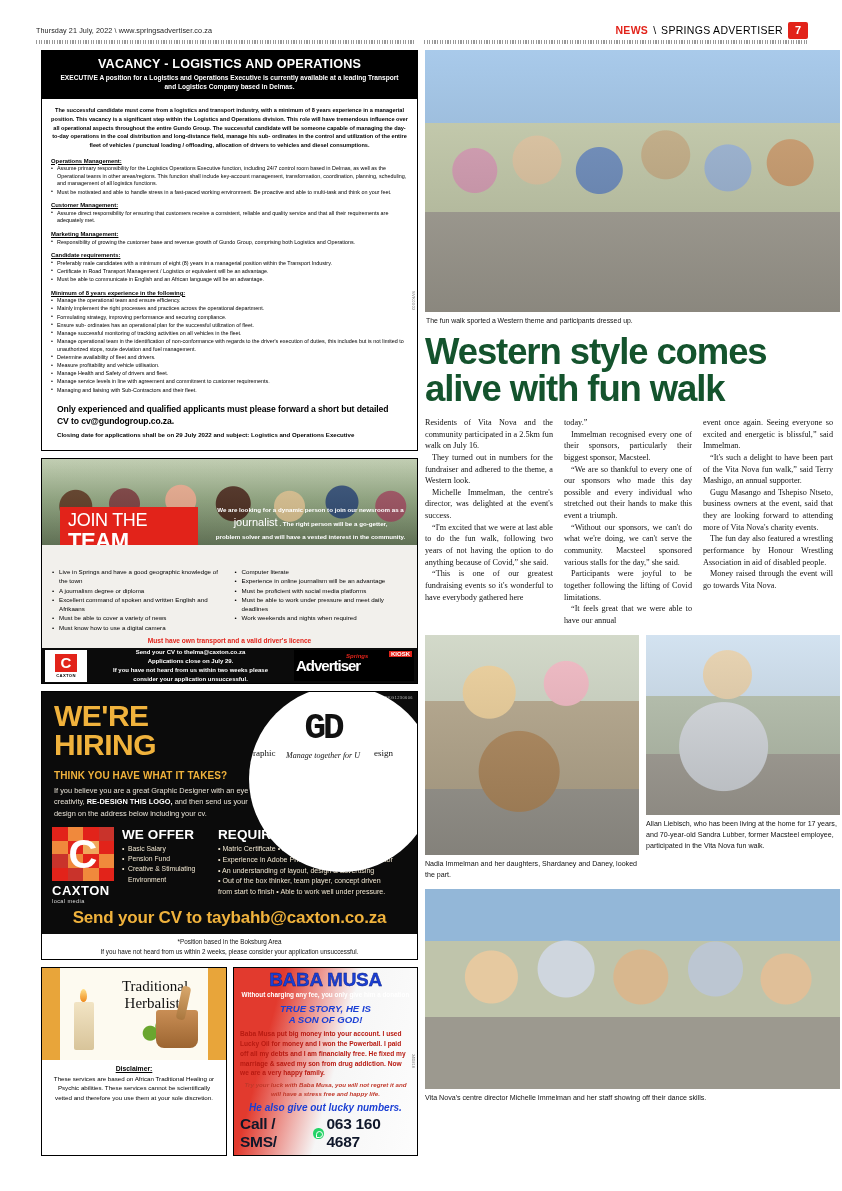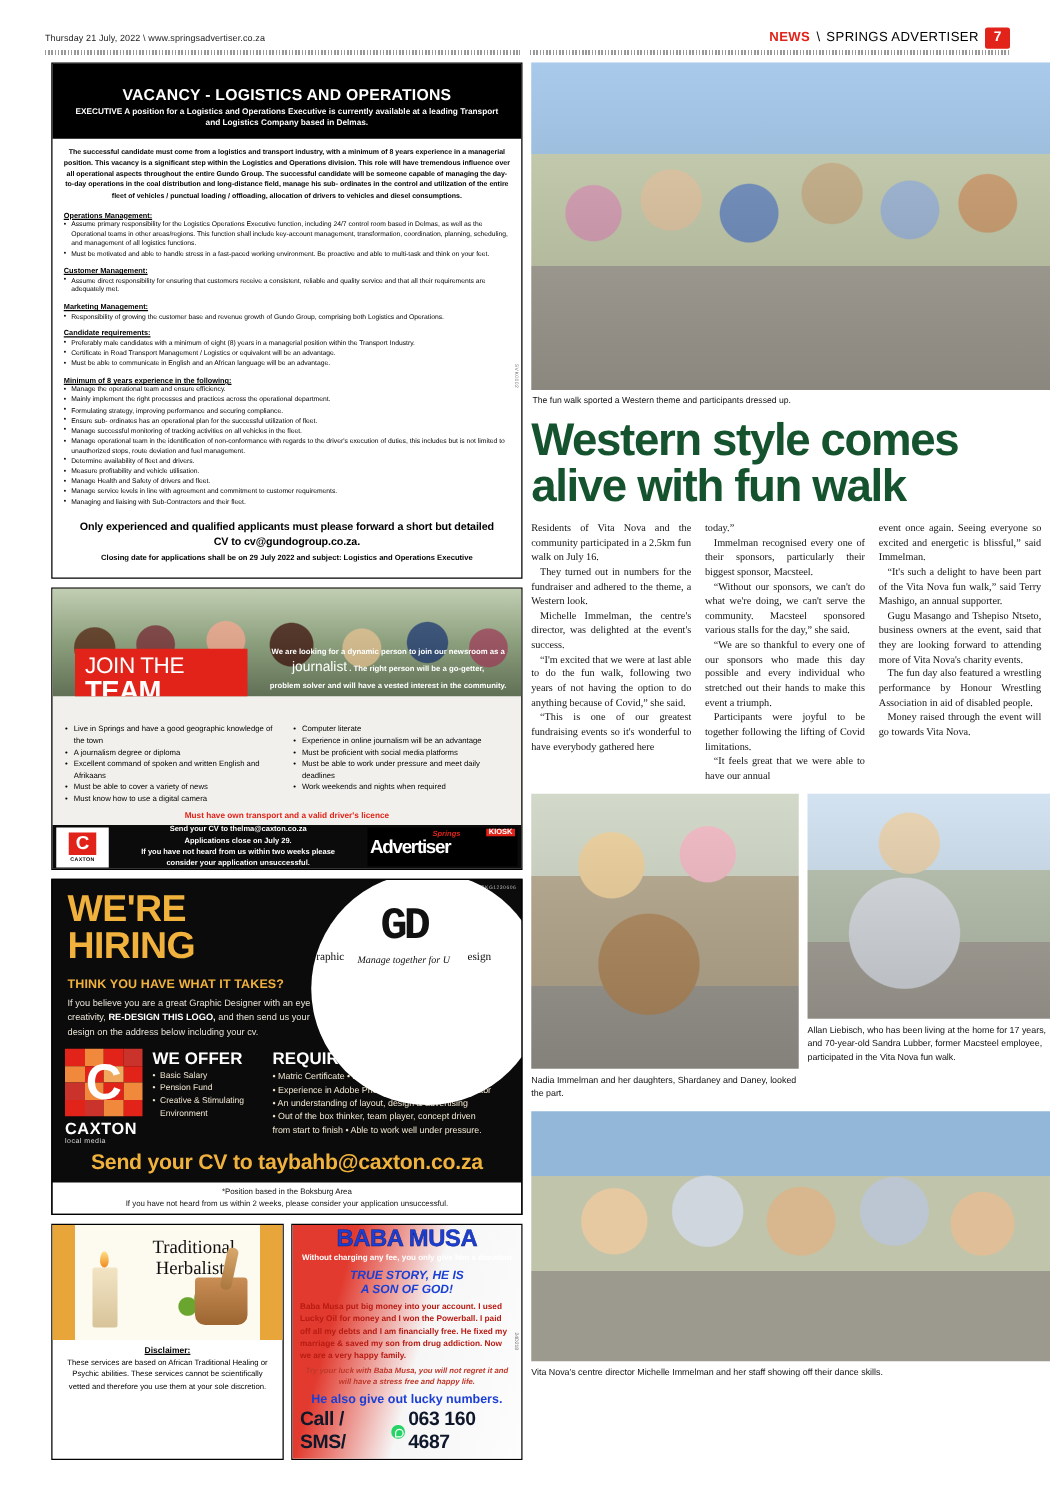--- a/index.html
+++ b/index.html
@@ -30,31 +30,31 @@
   .rule-dot { height:4px; background-image: repeating-linear-gradient(to right,#999 0 1.2px,transparent 1.2px 2.6px); }
   .rule-a { width:380px; }
   .rule-b { flex:1; }
 
   
   .left-col { position:absolute; left:41px; top:50px; width:377px; }
   .right-col { position:absolute; left:425px; top:50px; width:415px; }
 
   
   .vacancy { border:1px solid #000; background:#fff; position:relative; }
-  .vac-head { background:#000; color:#fff; padding:18px 8px 7px; text-align:center; }
+  .vac-head { background:#000; color:#fff; padding:6px 8px 7px; text-align:center; }
   .vac-title { font-size:12.6px; font-weight:bold; letter-spacing:.2px; line-height:1.15; }
   .vac-sub { font-size:6.6px; font-weight:bold; line-height:1.35; margin-top:3px; padding:0 6px;}
   .vac-body { padding:7px 9px 6px; }
   .vac-intro { font-size:5.6px; font-weight:bold; text-align:center; line-height:1.55; margin-bottom:8px; }
   .vac-sec { margin-bottom:6px; }
   .vac-sec h4 { font-size:5.9px; font-weight:bold; text-decoration:underline; margin-bottom:1.5px; }
   .vac-sec ul { list-style:none; }
   .vac-sec li { font-size:5.4px; line-height:1.42; padding-left:6px; position:relative; margin-bottom:.5px;}
   .vac-sec li:before { content:"•"; position:absolute; left:0; top:-0.5px; }
-  .vac-foot { text-align:center; padding:4px 6px 6px; }
+  .vac-foot { padding:4px 6px 6px; }
   .vac-foot-a { font-size:8.6px; font-weight:bold; line-height:1.32; letter-spacing:-.1px;}
   .vac-foot-b { font-size:6.1px; font-weight:bold; margin-top:4px; }
   .side-code { position:absolute; right:1px; top:240px; font-size:4px; color:#777;
                writing-mode:vertical-rl; letter-spacing:.4px; }
 
   
   .jointeam { border:1px solid #000; margin-top:7px; background:#f2f0ec; position:relative; }
   .jt-photo { height:86px; position:relative; overflow:hidden;
     background:
       radial-gradient(circle at 9% 55%, #5d3a22 0 16px, transparent 17px),
@@ -157,21 +157,21 @@
   .baba-grad { position:absolute; inset:0; background:linear-gradient(105deg,#e23a2e 0 22%, #f6f6f6 55%, #fdfdfd 100%); }
   .baba-inner { position:relative; padding:2px 6px 4px; }
   .baba-title { text-align:center; color:#1b3fd4; font-size:19px; font-weight:bold; letter-spacing:-.3px;
       -webkit-text-stroke:0.4px #0b1d7a; line-height:1.05; }
   .baba-sub { text-align:center; color:#fff; font-size:6.4px; font-weight:bold; line-height:1.4; margin-top:1px;}
   .baba-claim { text-align:center; color:#1b3fd4; font-size:9.6px; font-weight:bold; font-style:italic;
       line-height:1.18; margin-top:3px; }
   .baba-body { color:#b81b12; font-size:6.6px; font-weight:bold; line-height:1.48; margin-top:4px; }
   .baba-italic { color:#c0392b; font-size:6.2px; font-style:italic; font-weight:bold; text-align:center;
       line-height:1.45; margin-top:3px; }
-  .baba-lucky { text-align:center; color:#1b3fd4; font-size:10px; font-weight:bold; margin-top:3px;}
+  .baba-lucky { text-align:center; color:#1b3fd4; font-size:10px; font-weight:bold; margin-top:3px;font-style:italic;}
   .baba-call { display:flex; align-items:center; justify-content:center; gap:3px; margin-top:2px; }
   .baba-call-t { font-size:15.5px; font-weight:bold; color:#0f172a; letter-spacing:-.3px;}
   .wa { width:11px; height:11px; border-radius:50%; background:#25d366; display:inline-block; position:relative;}
   .wa:after{content:""; position:absolute; left:3px; top:3px; width:5px; height:5px; border:1.2px solid #fff;
      border-radius:50% 50% 50% 0; }
   .baba-code { position:absolute; right:1px; top:86px; font-size:4px; color:#777; writing-mode:vertical-rl;}
 
   
   .lead-photo { width:415px; height:262px; position:relative; overflow:hidden;
     background:
@@ -486,22 +486,22 @@
       <div class="bc">
         <p>Residents of Vita Nova and the community participated in a 2.5km fun walk on July 16.</p>
         <p class="ind">They turned out in numbers for the fundraiser and adhered to the theme, a Western look.</p>
         <p class="ind">Michelle Immelman, the centre's director, was delighted at the event's success.</p>
         <p class="ind">“I'm excited that we were at last able to do the fun walk, following two years of not having the option to do anything because of Covid,” she said.</p>
         <p class="ind">“This is one of our greatest fundraising events so it's wonderful to have everybody gathered here</p>
       </div>
       <div class="bc">
         <p>today.”</p>
         <p class="ind">Immelman recognised every one of their sponsors, particularly their biggest sponsor, Macsteel.</p>
+        <p class="ind">“We are so thankful to every one of our sponsors who made this day possible and every individual who stretched out their hands to make this event a triumph.</p>
         <p class="ind">“Without our sponsors, we can't do what we're doing, we can't serve the community. Macsteel sponsored various stalls for the day,” she said.</p>
-        <p class="ind">“We are so thankful to every one of our sponsors who made this day possible and every individual who stretched out their hands to make this event a triumph.</p>
         <p class="ind">Participants were joyful to be together following the lifting of Covid limitations.</p>
         <p class="ind">“It feels great that we were able to have our annual</p>
       </div>
       <div class="bc">
         <p>event once again. Seeing everyone so excited and energetic is blissful,” said Immelman.</p>
         <p class="ind">“It's such a delight to have been part of the Vita Nova fun walk,” said Terry Mashigo, an annual supporter.</p>
         <p class="ind">Gugu Masango and Tshepiso Ntseto, business owners at the event, said that they are looking forward to attending more of Vita Nova's charity events.</p>
         <p class="ind">The fun day also featured a wrestling performance by Honour Wrestling Association in aid of disabled people.</p>
         <p class="ind">Money raised through the event will go towards Vita Nova.</p>
       </div>

